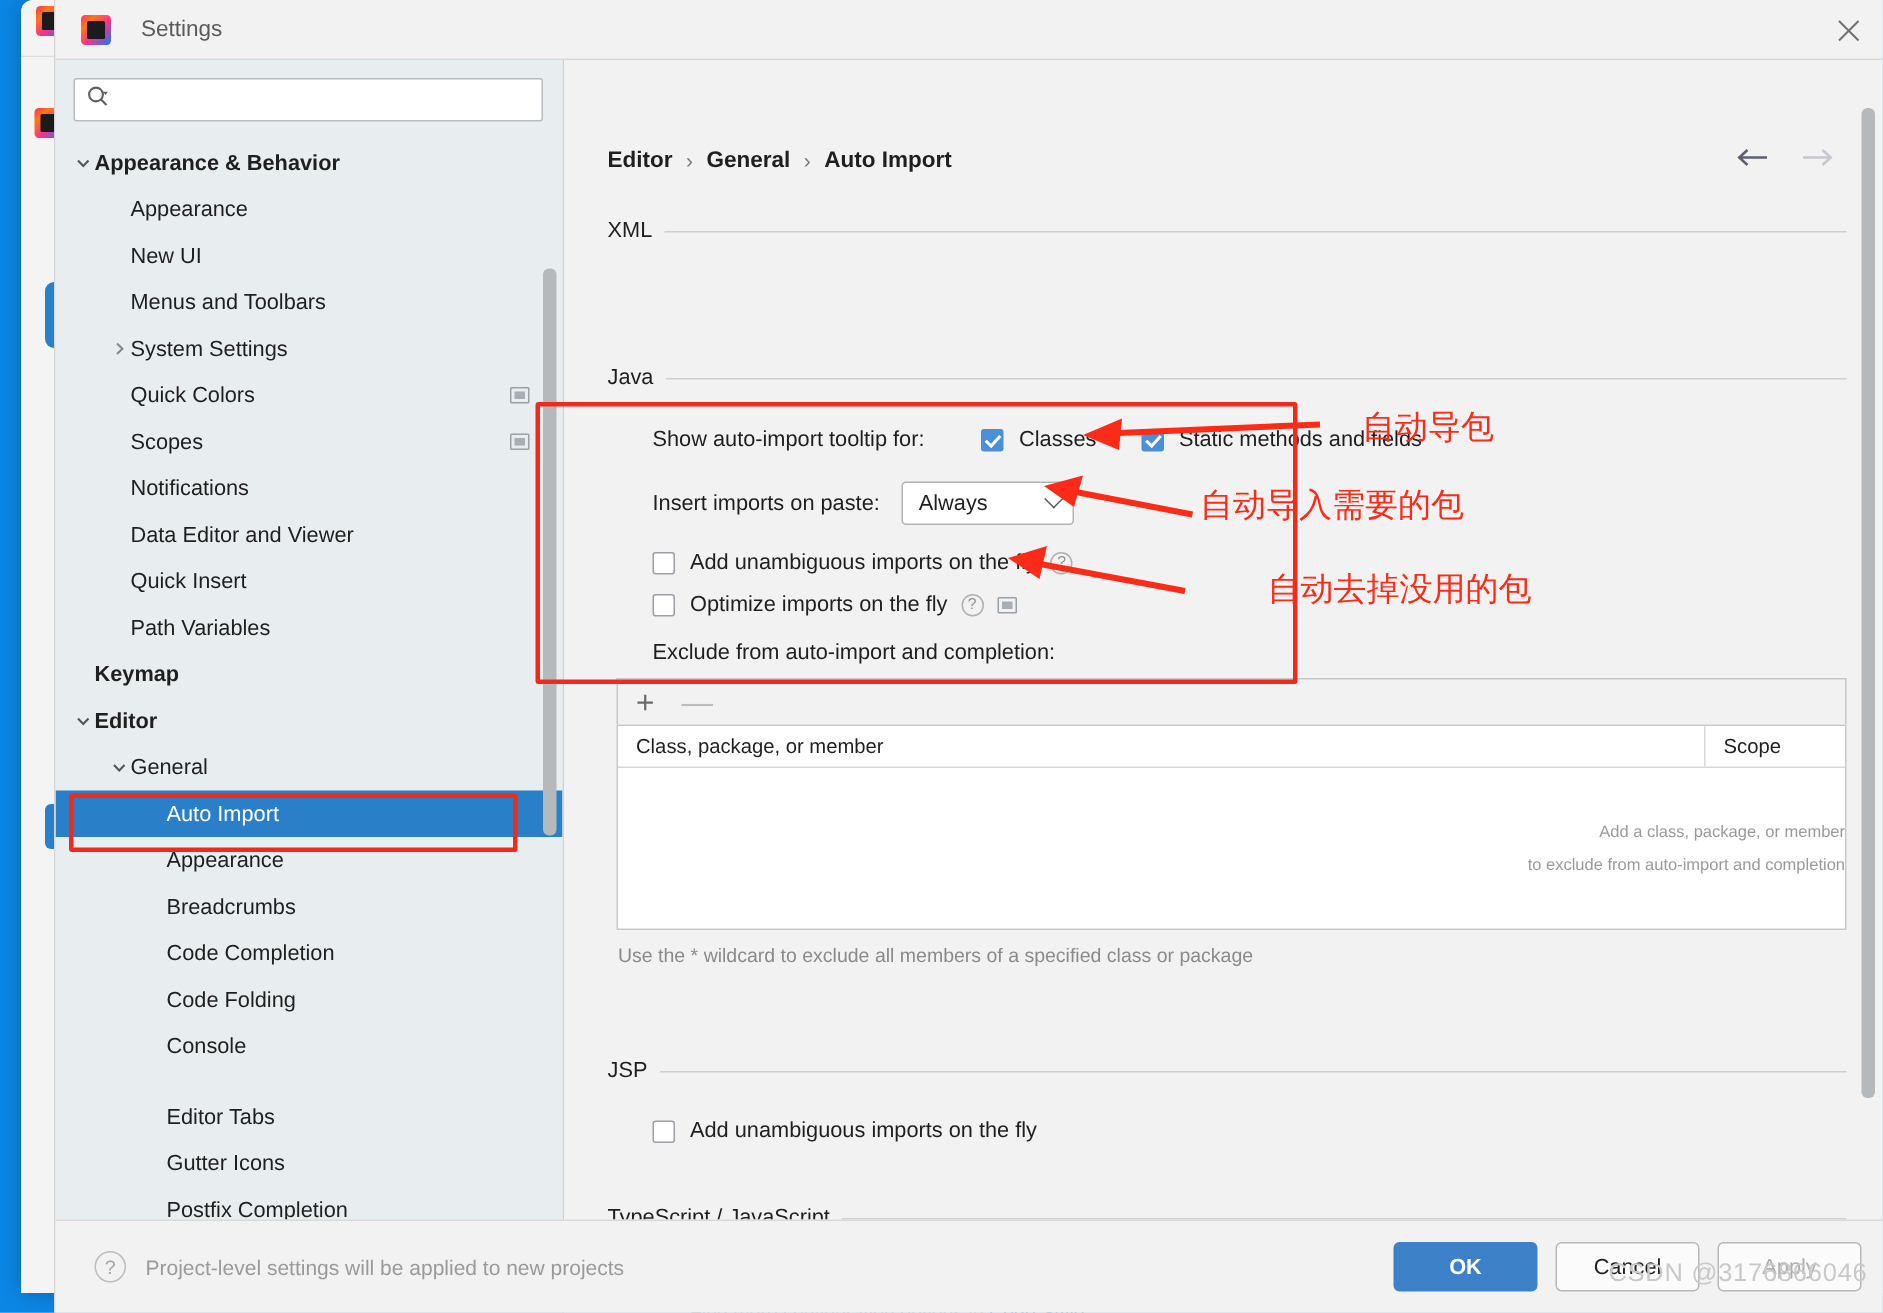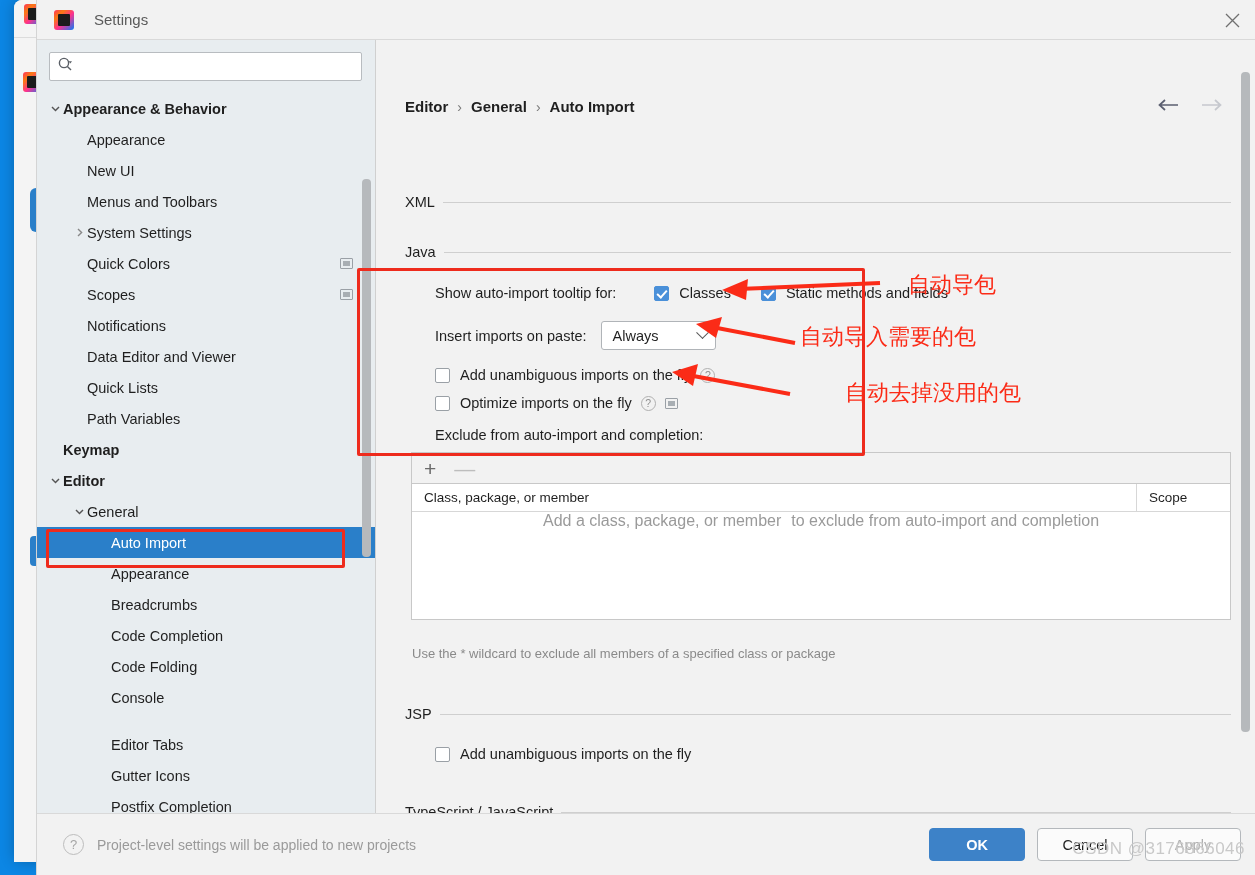--- a/index.html
+++ b/index.html
@@ -219,23 +219,23 @@
     border: 1px solid #c8c8c8; background: #fff;
   }
   #exclude-header {
     height: 28px; display: flex; border-bottom: 1px solid #d7d7d7;
     font-size: 13.5px; color: #1f1f1f; align-items: center;
   }
   #exclude-header .col1 { flex: 1; padding-left: 12px; }
   #exclude-header .divider { width: 1px; background: #d7d7d7; height: 100%; }
   #exclude-header .col2 { width: 93px; padding-left: 12px; }
   #exclude-empty {
-    height: 107px; display: flex; flex-direction: row;
-    align-items: flex-start; justify-content: center; gap: 10px;
-    color: #9a9a9a; font-size: 16px;
+    height: 107px; display: flex; flex-direction: column;
+    align-items: flex-end; justify-content: center; gap: 10px;
+    color: #9a9a9a; font-size: 11px;
   }
   #exclude-hint {
     font-size: 13px; color: #8a8a8a;
   }
   .link { color: #3b72b0; text-decoration: none; }
 
   
   #dialog-footer {
     position: absolute; left: 0; right: 0; bottom: 0; height: 62px;
     background: #f2f2f2; border-top: 1px solid #d9d9d9;
@@ -370,21 +370,21 @@
             <div class="tree-row" style="padding-left: 34px;">
               <span class="arrow"></span>
               <span class="lbl">Notifications</span>
             </div>
             <div class="tree-row" style="padding-left: 34px;">
               <span class="arrow"></span>
               <span class="lbl">Data Editor and Viewer</span>
             </div>
             <div class="tree-row" style="padding-left: 34px;">
               <span class="arrow"></span>
-              <span class="lbl">Quick Lists</span>
+              <span class="lbl">Quick Insert</span>
             </div>
             <div class="tree-row" style="padding-left: 34px;">
               <span class="arrow"></span>
               <span class="lbl">Path Variables</span>
             </div>
             <div class="tree-row bold" style="padding-left: 10px;">
               <span class="arrow"></span>
               <span class="lbl">Keymap</span>
             </div>
             <div class="tree-row bold" style="padding-left: 10px;">
@@ -471,21 +471,21 @@
             <path d="M21 7 H3 M8 2 L2.5 7 L8 12" stroke="#5b5f70" stroke-width="1.7" fill="none"></path>
           </svg>
         </span>
         <span class="nav-arrow">
           <svg width="22" height="14" viewBox="0 0 22 14" aria-hidden="true">
             <path d="M1 7 H19 M14 2 L19.5 7 L14 12" stroke="#c6c8ce" stroke-width="1.7" fill="none"></path>
           </svg>
         </span>
       </div>
 
-      <div class="section" style="top:106px;margin-top:48px;">
+      <div class="section" style="top:106px;">
         <div class="section-head">
           <span>XML</span>
           <span class="rule"></span>
         </div>
       </div>
 
       <div class="section" style="top:204px;">
         <div class="section-head">
           <span>Java</span>
           <span class="rule"></span>
@@ -531,21 +531,21 @@
             <div id="exclude-header">
               <div class="col1">Class, package, or member</div>
               <div class="divider"></div>
               <div class="col2">Scope</div>
             </div>
             <div id="exclude-empty">
               <div>Add a class, package, or member</div>
               <div>to exclude from auto-import and completion</div>
             </div>
           </div>
-          <div id="exclude-hint" style="margin-top:26px; margin-left:1px;">Use the * wildcard to exclude all members of a specified class or package</div>
+          <div id="exclude-hint" style="margin-top:9px; margin-left:1px;">Use the * wildcard to exclude all members of a specified class or package</div>
         </div>
       </div>
 
       <div class="section" style="top:666px;">
         <div class="section-head">
           <span>JSP</span>
           <span class="rule"></span>
         </div>
         <div class="opt-row" style="margin-top:24px; margin-left:30px;">
           <span class="cb"></span>

